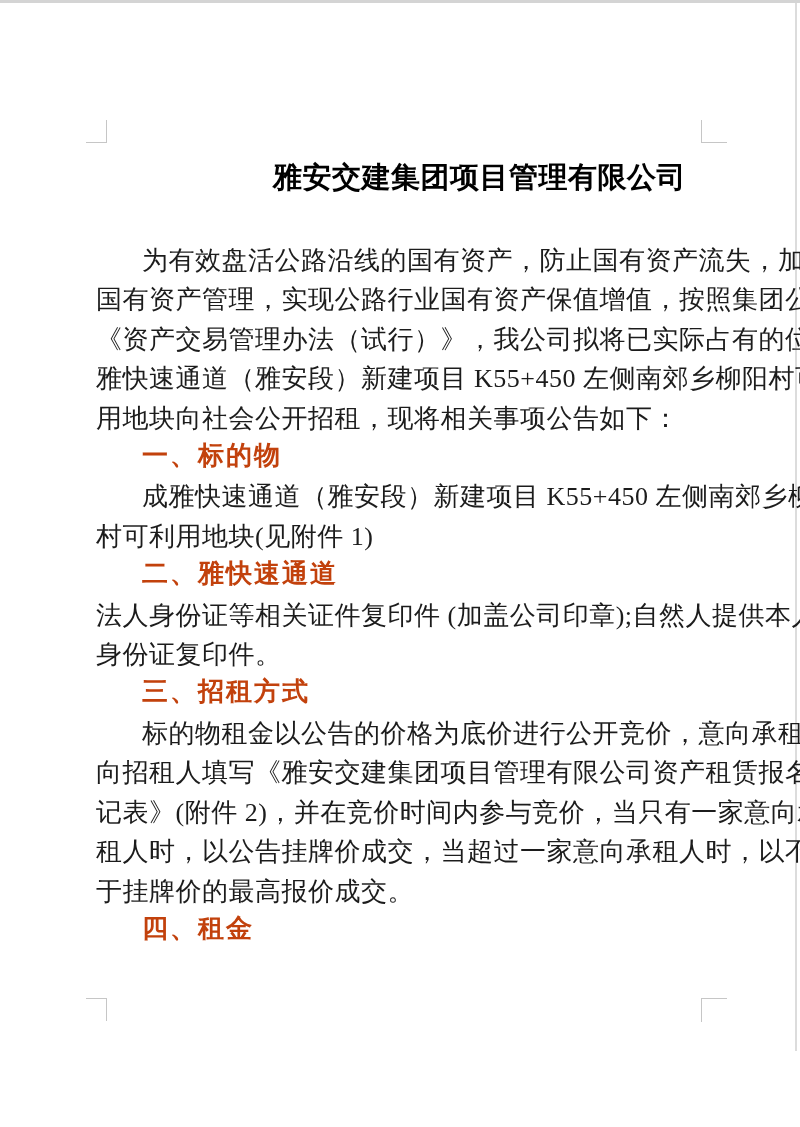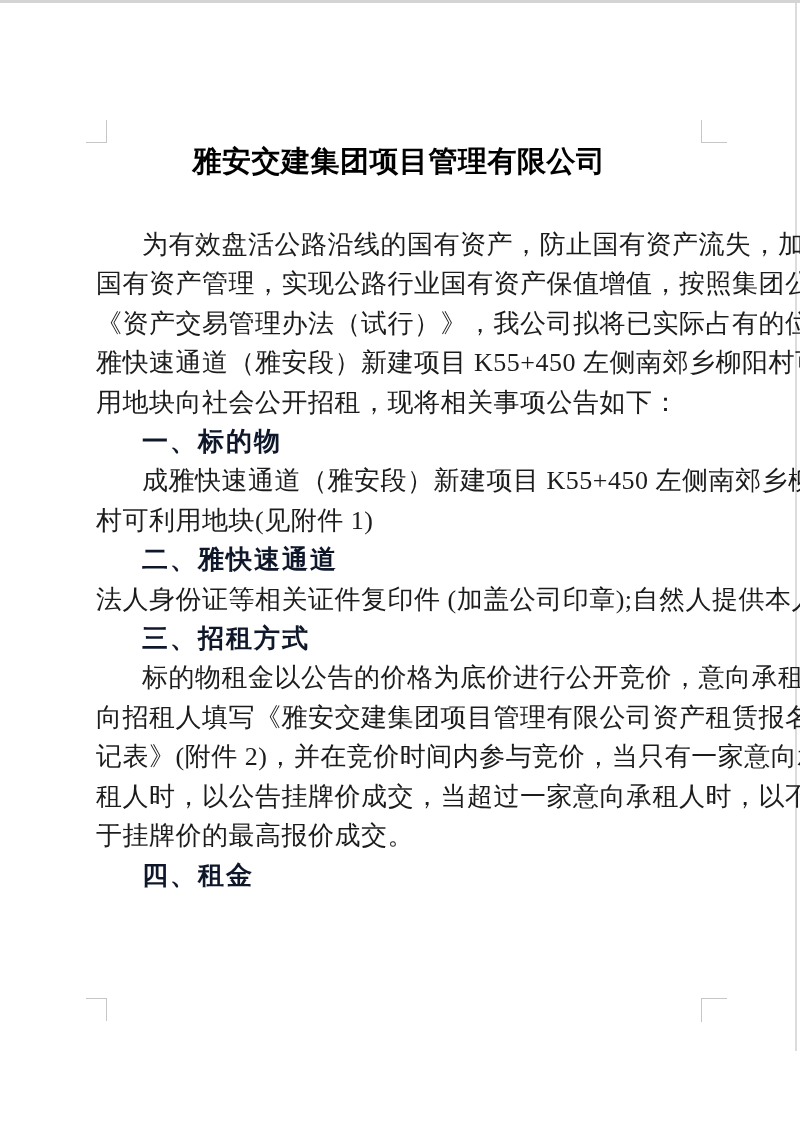--- a/index.html
+++ b/index.html
@@ -51,25 +51,25 @@
     border-left: 1.5px solid #c6c6c6;
     border-top: 1.5px solid #c6c6c6;
   }
   .content {
     position: absolute;
     left: 96px;
     top: 141px;
     width: 606px;
   }
   .title {
-    margin: 0;
+    margin: 16px;
     font-size: 29px;
     font-weight: bold;
     line-height: 40px;
-    text-align: center;
+    text-align: right;
     letter-spacing: 0.5px;
     color: #000000;
     font-family: "Liberation Serif", "DejaVu Serif", serif;
   }
   .doc-body {
     margin-top: 44px;
     font-size: 26px;
     line-height: 39.4px;
   }
   .line {
@@ -82,22 +82,22 @@
   .line.last {
     text-align-last: left;
     white-space: normal;
   }
   .line.first {
     padding-left: 46px;
   }
   .heading {
     padding-left: 46px;
     font-weight: bold;
-    color: #0f172a;
-    font-family: Liberation Sans, sans-serif;
+    color: #c2410c;
+    font-family: Liberation Mono, monospace;
     letter-spacing: 2px;
   }
 </style>
 </head>
 <body>
 
 <div class="page">
   <div class="chrome-top"></div>
   <div class="chrome-right"></div>
 
@@ -112,20 +112,21 @@
         <div class="line first">为有效盘活公路沿线的国有资产，防止国有资产流失，加强</div>
         <div class="line">国有资产管理，实现公路行业国有资产保值增值，按照集团公司</div>
         <div class="line">《资产交易管理办法（试行）》，我公司拟将已实际占有的位于成</div>
         <div class="line">雅快速通道（雅安段）新建项目 K55+450 左侧南郊乡柳阳村可利</div>
         <div class="line last">用地块向社会公开招租，现将相关事项公告如下：</div>
         <div class="line heading last">一、标的物</div>
         <div class="line first">成雅快速通道（雅安段）新建项目 K55+450 左侧南郊乡柳阳</div>
         <div class="line last">村可利用地块(见附件 1)</div>
         <div class="line heading last">二、雅快速通道</div>
         <div class="line">法人身份证等相关证件复印件 (加盖公司印章);自然人提供本人</div>
+        <div class="line last">身份证复印件。</div>
         <div class="line heading last">三、招租方式</div>
         <div class="line first">标的物租金以公告的价格为底价进行公开竞价，意向承租人</div>
         <div class="line">向招租人填写《雅安交建集团项目管理有限公司资产租赁报名登</div>
         <div class="line">记表》(附件 2)，并在竞价时间内参与竞价，当只有一家意向承</div>
         <div class="line">租人时，以公告挂牌价成交，当超过一家意向承租人时，以不低</div>
         <div class="line last">于挂牌价的最高报价成交。</div>
         <div class="line heading last">四、租金</div>
       </div>
   </div>
 </div>

